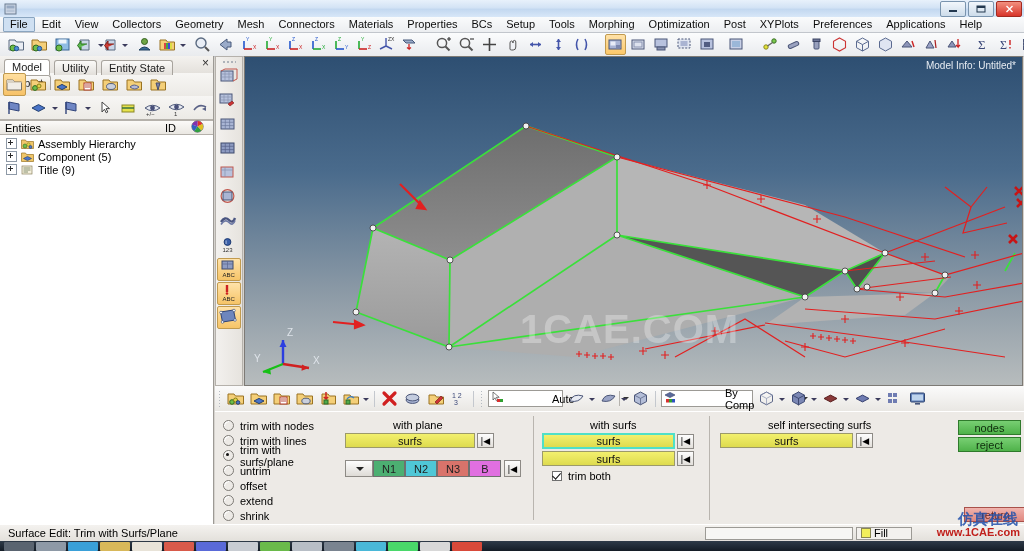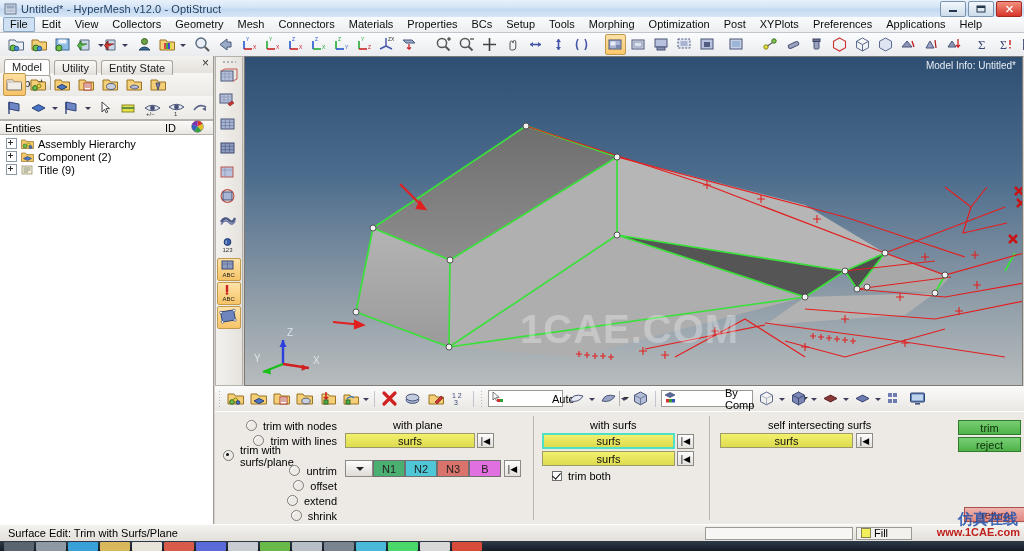--- a/index.html
+++ b/index.html
@@ -110,21 +110,21 @@
   .combo .cbar{margin-left:auto;width:12px;height:15px;position:relative;
     background:linear-gradient(to bottom,#f7f7f7,#dedbd6);border-left:1px solid #b6b3ae;}
   .combo .cbar:after{content:"";position:absolute;left:3px;top:6px;border-left:3px solid transparent;border-right:3px solid transparent;border-top:3px solid #333;}
 
   
   .bpanel{position:absolute;left:215px;top:411px;width:809px;height:113px;
     background:#edeae6;border-top:1px solid #fff;box-sizing:border-box;display:flex;}
   .bcol{position:relative;height:113px;box-sizing:border-box;}
   .bsep{width:1px;background:#b9b5af;margin:4px 0;}
 
-  .radiorow{display:flex;align-items:center;height:15px;margin-left:8px;justify-content:flex-end;}
+  .radiorow{display:flex;align-items:center;height:15px;margin-left:8px;}
   .radio{width:9px;height:9px;border-radius:50%;border:1px solid #7d7a75;background:#edeae6;
      margin-right:6px;position:relative;flex:none;box-shadow:inset 1px 1px 0 #fff;}
   .radio.on:after{content:"";position:absolute;left:2px;top:2px;width:3px;height:3px;border-radius:50%;background:#111;}
   .radiorow span{font-size:11px;}
 
   .ylabel{font-size:11px;margin-bottom:2px;margin-left:48px;}
   .selbar{height:15px;background:linear-gradient(to bottom,#f2f06e,#dedb4e);
      border:1px solid #9c9a6a;display:flex;align-items:center;justify-content:center;
      font-size:11px;box-sizing:border-box;color:#111;}
   .selbar.hi{border:2px solid #4fe0c8;}
@@ -176,21 +176,20 @@
 <div id="app">
 
   <div class="titlebar">
     <span class="tb-icon">
       <svg width="13" height="12" viewBox="0 0 13 12">
         <rect x="1" y="1" width="11" height="10" fill="#cfd8e6" stroke="#6b7c92"></rect>
         <rect x="2.5" y="2.5" width="8" height="3" fill="#97a9c2"></rect>
         <rect x="2.5" y="6.5" width="8" height="2.5" fill="#b7c4d6"></rect>
       </svg>
     </span>
-    <span class="tb-title">Untitled* - HyperMesh v12.0 - OptiStruct</span>
     <div class="winbtns">
       <div class="wbtn">
         <svg width="10" height="8">
             <rect x="1" y="5" width="8" height="2" fill="#23384f"></rect>
           </svg>
       </div>
       <div class="wbtn">
         <svg width="10" height="8">
             <rect x="1" y="1" width="8" height="6" fill="none" stroke="#23384f"></rect>
             <rect x="1" y="1" width="8" height="2" fill="#23384f"></rect>
@@ -660,21 +659,21 @@
         <span>Assembly Hierarchy</span>
       </div>
       <div class="trow">
         <span class="expander"></span>
         <span class="ticon">
           <svg width="13" height="12" viewBox="0 0 13 12">
             <path d="M0.5,2 h4 l1,1.5 h7 v7 h-12 z" fill="#f0c76a" stroke="#9a7322" stroke-width="0.7"></path>
             <path d="M2.5,7.5 l4,-2.1 l4,2.1 l-4,2.1 z" fill="#4a74c8" stroke="#24406f" stroke-width="0.6"></path>
           </svg>
         </span>
-        <span>Component (2)</span>
+        <span>Component (5)</span>
       </div>
       <div class="trow">
         <span class="expander"></span>
         <span class="ticon">
           <svg width="13" height="12" viewBox="0 0 13 12">
             <rect x="1" y="2" width="10" height="8" fill="#f5f0dc" stroke="#8a8060" stroke-width="0.7"></rect>
             <path d="M2.5,4 h7 M2.5,6 h7 M2.5,8 h4.5" stroke="#6a7a58" stroke-width="0.8"></path>
           </svg>
         </span>
         <span>Title (9)</span>
@@ -1137,21 +1136,21 @@
 
     <div class="bcol" style="width:238px;padding-top:7px;padding-left:10px;">
       <div class="ylabel">self intersecting surfs</div>
       <div style="display:flex;align-items:center;">
         <div class="selbar" style="width:133px;">surfs</div>
         <div class="rew" style="margin-left:3px;">|◀</div>
       </div>
     </div>
 
     <div class="bcol" style="flex:1;padding-top:8px;position:relative;">
-      <div class="gbtn" style="margin-left:10px;">trim</div>
+      <div class="gbtn" style="margin-left:10px;">nodes</div>
       <div class="rbtn" style="margin-left:10px;background:linear-gradient(to bottom,#78cf73,#4fb24a);border-color:#2f7a2c;color:#0e2d0c;">reject</div>
       <div class="rbtn" style="position:absolute;left:16px;bottom:3px;">return</div>
     </div>
   </div>
 
   <div class="statusbar">
     <div class="statustext">Surface Edit: Trim with Surfs/Plane</div>
     <div style="margin-left:auto;display:flex;align-items:center;margin-right:4px;">
       <div class="sfield" style="width:148px;"></div>
       <div class="fillbox" style="width:56px;margin-left:3px;">

